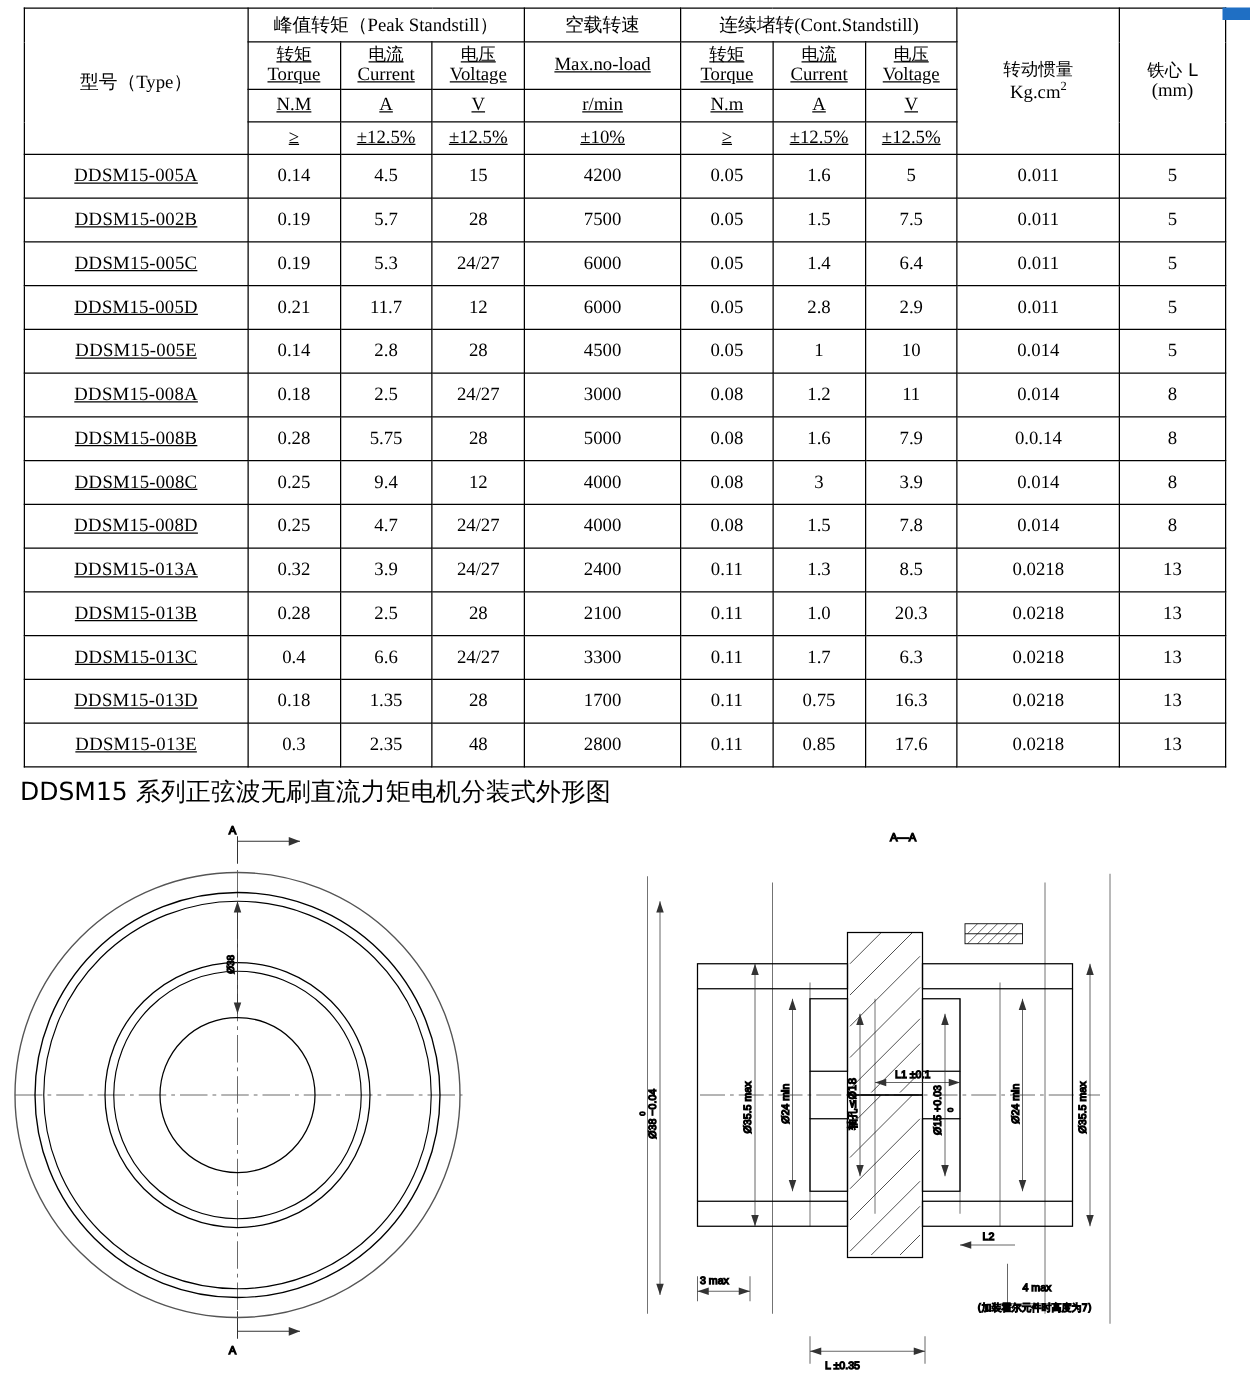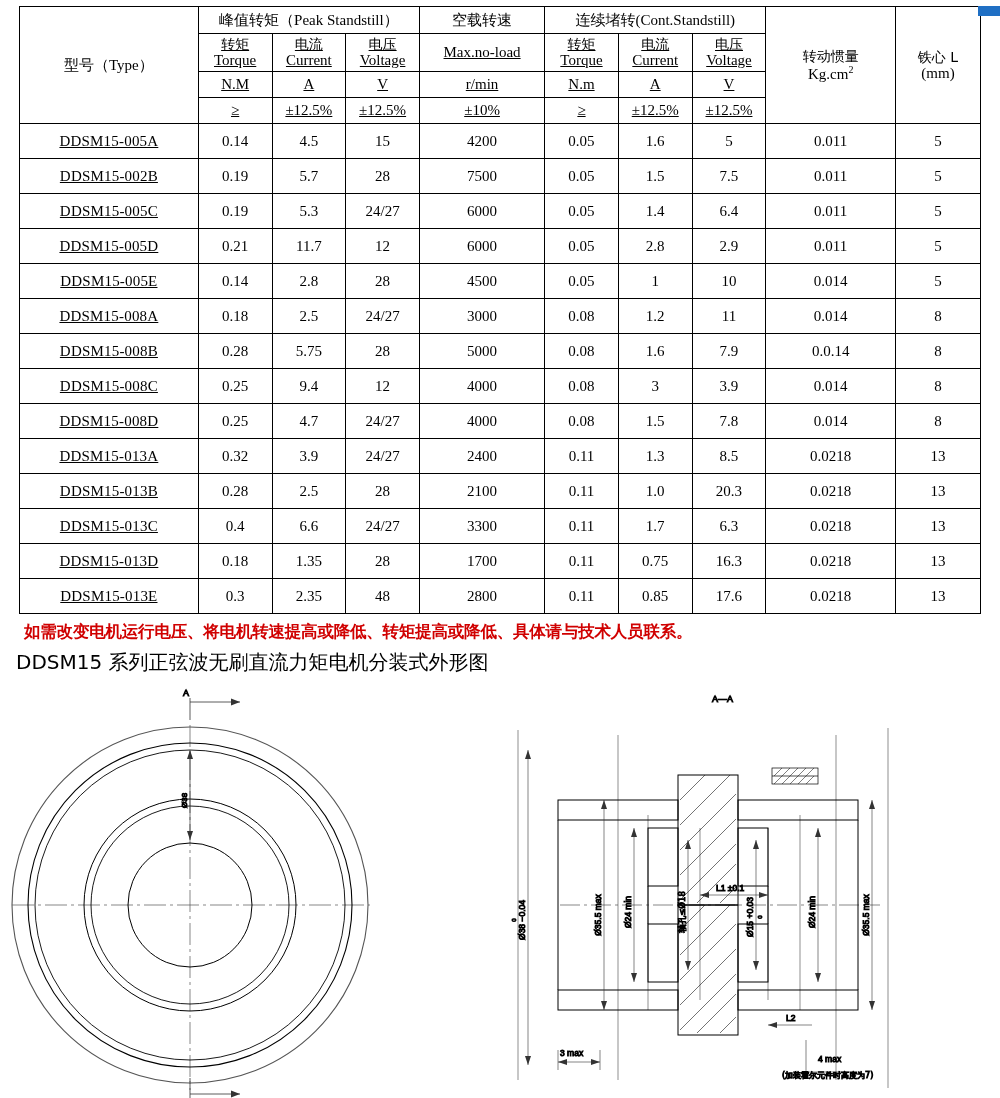--- a/index.html
+++ b/index.html
@@ -357,21 +357,20 @@
         <td class="val">2800</td>
         <td class="val">0.11</td>
         <td class="val">0.85</td>
         <td class="val">17.6</td>
         <td class="val">0.0218</td>
         <td class="val">13</td>
       </tr>
     </tbody>
   </table>
 
-  <div class="note">如需改变电机运行电压、将电机转速提高或降低、转矩提高或降低、具体请与技术人员联系。</div>
   <div class="caption">DDSM15 系列正弦波无刷直流力矩电机分装式外形图</div>
 
   <div class="drawing">
     <svg width="1000" height="470" viewBox="0 0 1000 470">
       <g stroke="#000" fill="none" stroke-width="1">
 
         <g stroke="#555" stroke-width="0.7" stroke-dasharray="22,4,3,4">
           <line x1="12" y1="225" x2="370" y2="225"></line>
           <line x1="190" y1="45" x2="190" y2="410"></line>
         </g>

